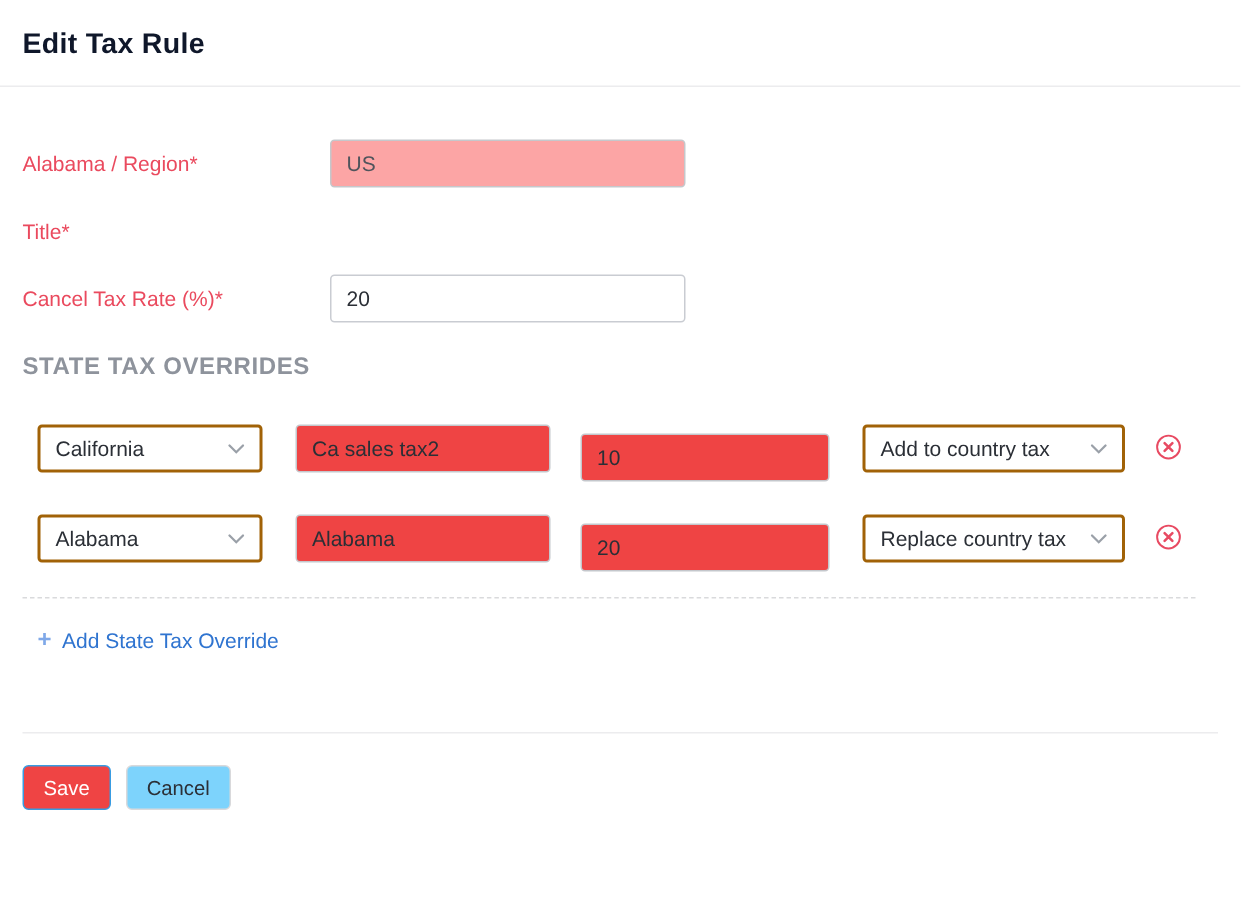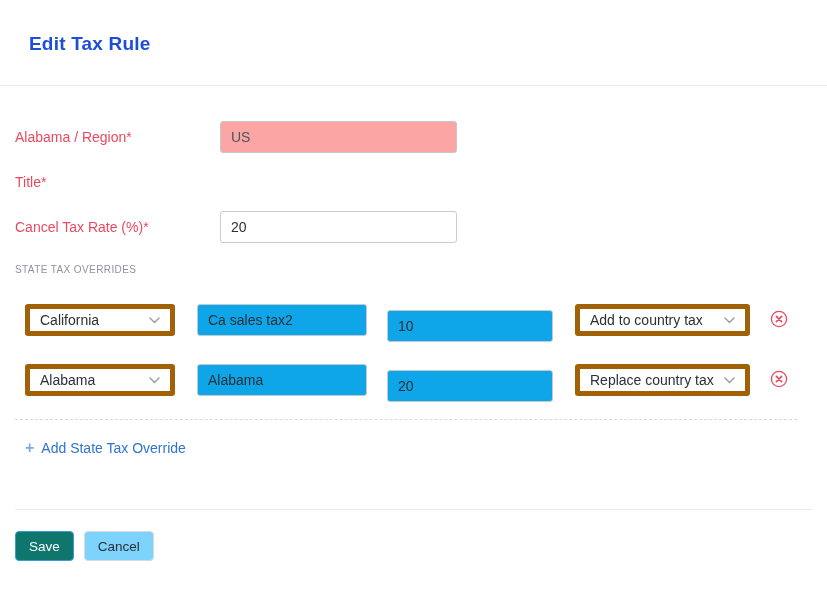--- a/index.html
+++ b/index.html
@@ -5,25 +5,25 @@
   * { box-sizing: border-box; }
   html, body { margin: 0; padding: 0; }
   body {
     width: 827px; height: 613px;
     background: #ffffff;
     font-family: "Liberation Sans", "DejaVu Sans", sans-serif;
     color: #24292f;
     overflow: hidden;
   }
   .page-title {
-    margin: 14px;
+    margin: 0;
     padding: 19px 15px 16px 15px;
     font-size: 19px;
     font-weight: bold;
-    color: #1d4ed8;
+    color: #0f172a;
     letter-spacing: 0.2px;
   }
   .top-divider { border-bottom: 1px solid #ececee; }
 
   
   .form-section { padding: 35px 15px 0 15px; }
   .field-row { display: flex; align-items: center; margin-bottom: 21px; }
   .field-label {
     width: 205px;
     font-size: 14px;
@@ -42,22 +42,22 @@
   }
   .text-input:disabled {
     background: #fca5a5;
     border-color: #c5c7cb;
     color: #50545c;
   }
 
   
   .section-title {
     margin: 21px 15px 11px 15px;
-    font-size: 10px;
-    font-weight: normal;
+    font-size: 16px;
+    font-weight: bold;
     color: #8e939c;
     letter-spacing: 0.4px;
   }
   .overrides-table { margin: 0 15px; width: 782px; }
   .table-header {
     display: grid;
     grid-template-columns: 172px 190px 188px 195px 1fr;
     align-items: center;
     height: 35px;
     padding-left: 12px;
@@ -75,41 +75,41 @@
     display: grid;
     grid-template-columns: 172px 190px 188px 195px 1fr;
     align-items: center;
     padding-left: 10px;
     margin-top: 23px;
   }
   .override-row + .override-row { margin-top: 16px; }
 
   .fake-select {
     width: 150px; height: 32px;
-    border: 5px solid #a16207;
+    border: 2px solid #a16207;
     border-radius: 3px;
     background: #fff;
     display: flex; align-items: center; justify-content: space-between;
     padding: 0 10px;
     font-size: 14px;
     color: #2b2f36;
     cursor: pointer;
   }
   .fake-select.wide { width: 175px; }
   .chevron { display: flex; align-items: center; margin-left: 6px; }
 
   .cell-input {
     height: 32px;
     border: 1px solid #c4c7cc;
     border-radius: 3px;
     padding: 0 10px;
     font-size: 14px;
     color: #2b2f36;
     font-family: "Liberation Sans", "DejaVu Sans", sans-serif;
-    background: #0ea5e9;
+    background: #ef4444;
     outline: none;
   }
   .cell-input.name { width: 170px; }
   .cell-input.rate { width: 166px; margin-top: 12px; }
 
   .delete-btn {
     width: 20px; height: 20px;
     padding: 0; border: none; background: none;
     cursor: pointer;
     justify-self: start;
@@ -132,21 +132,21 @@
   .actions { margin: 21px 15px 0 15px; display: flex; }
   .btn {
     height: 30px;
     border-radius: 4px;
     font-size: 13.5px;
     font-family: "Liberation Sans", "DejaVu Sans", sans-serif;
     cursor: pointer;
   }
   .btn-save {
     padding: 0 13px;
-    background: #0f766e;
+    background: #ef4444;
     border: 1px solid #389ce2;
     color: #ffffff;
   }
   .btn-cancel {
     margin-left: 10px;
     padding: 0 13px;
     background: #7dd3fc;
     border: 1px solid #d9d9db;
     color: #2b2f36;
   }

